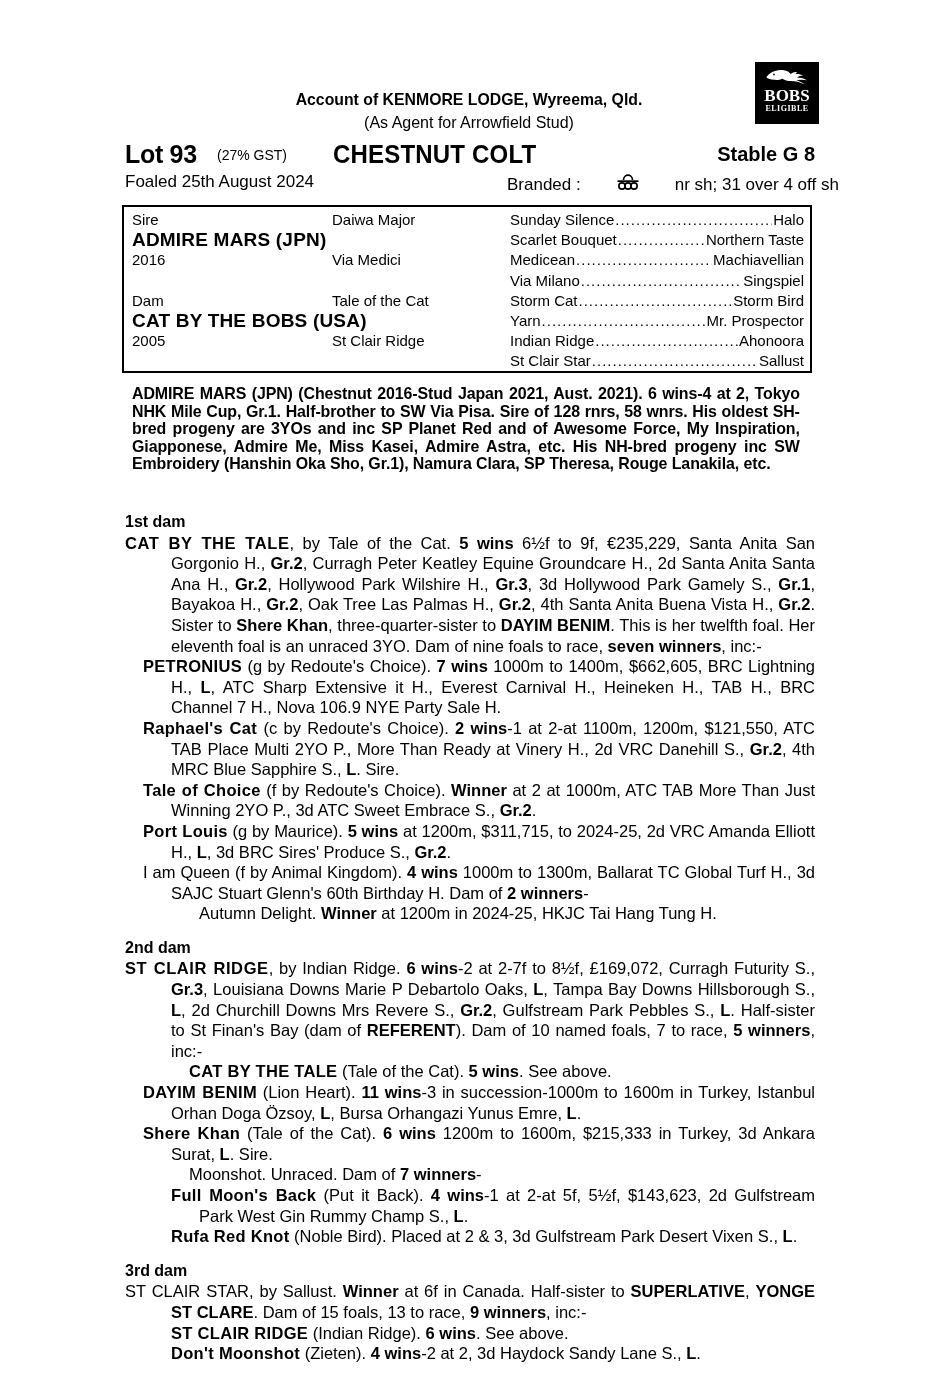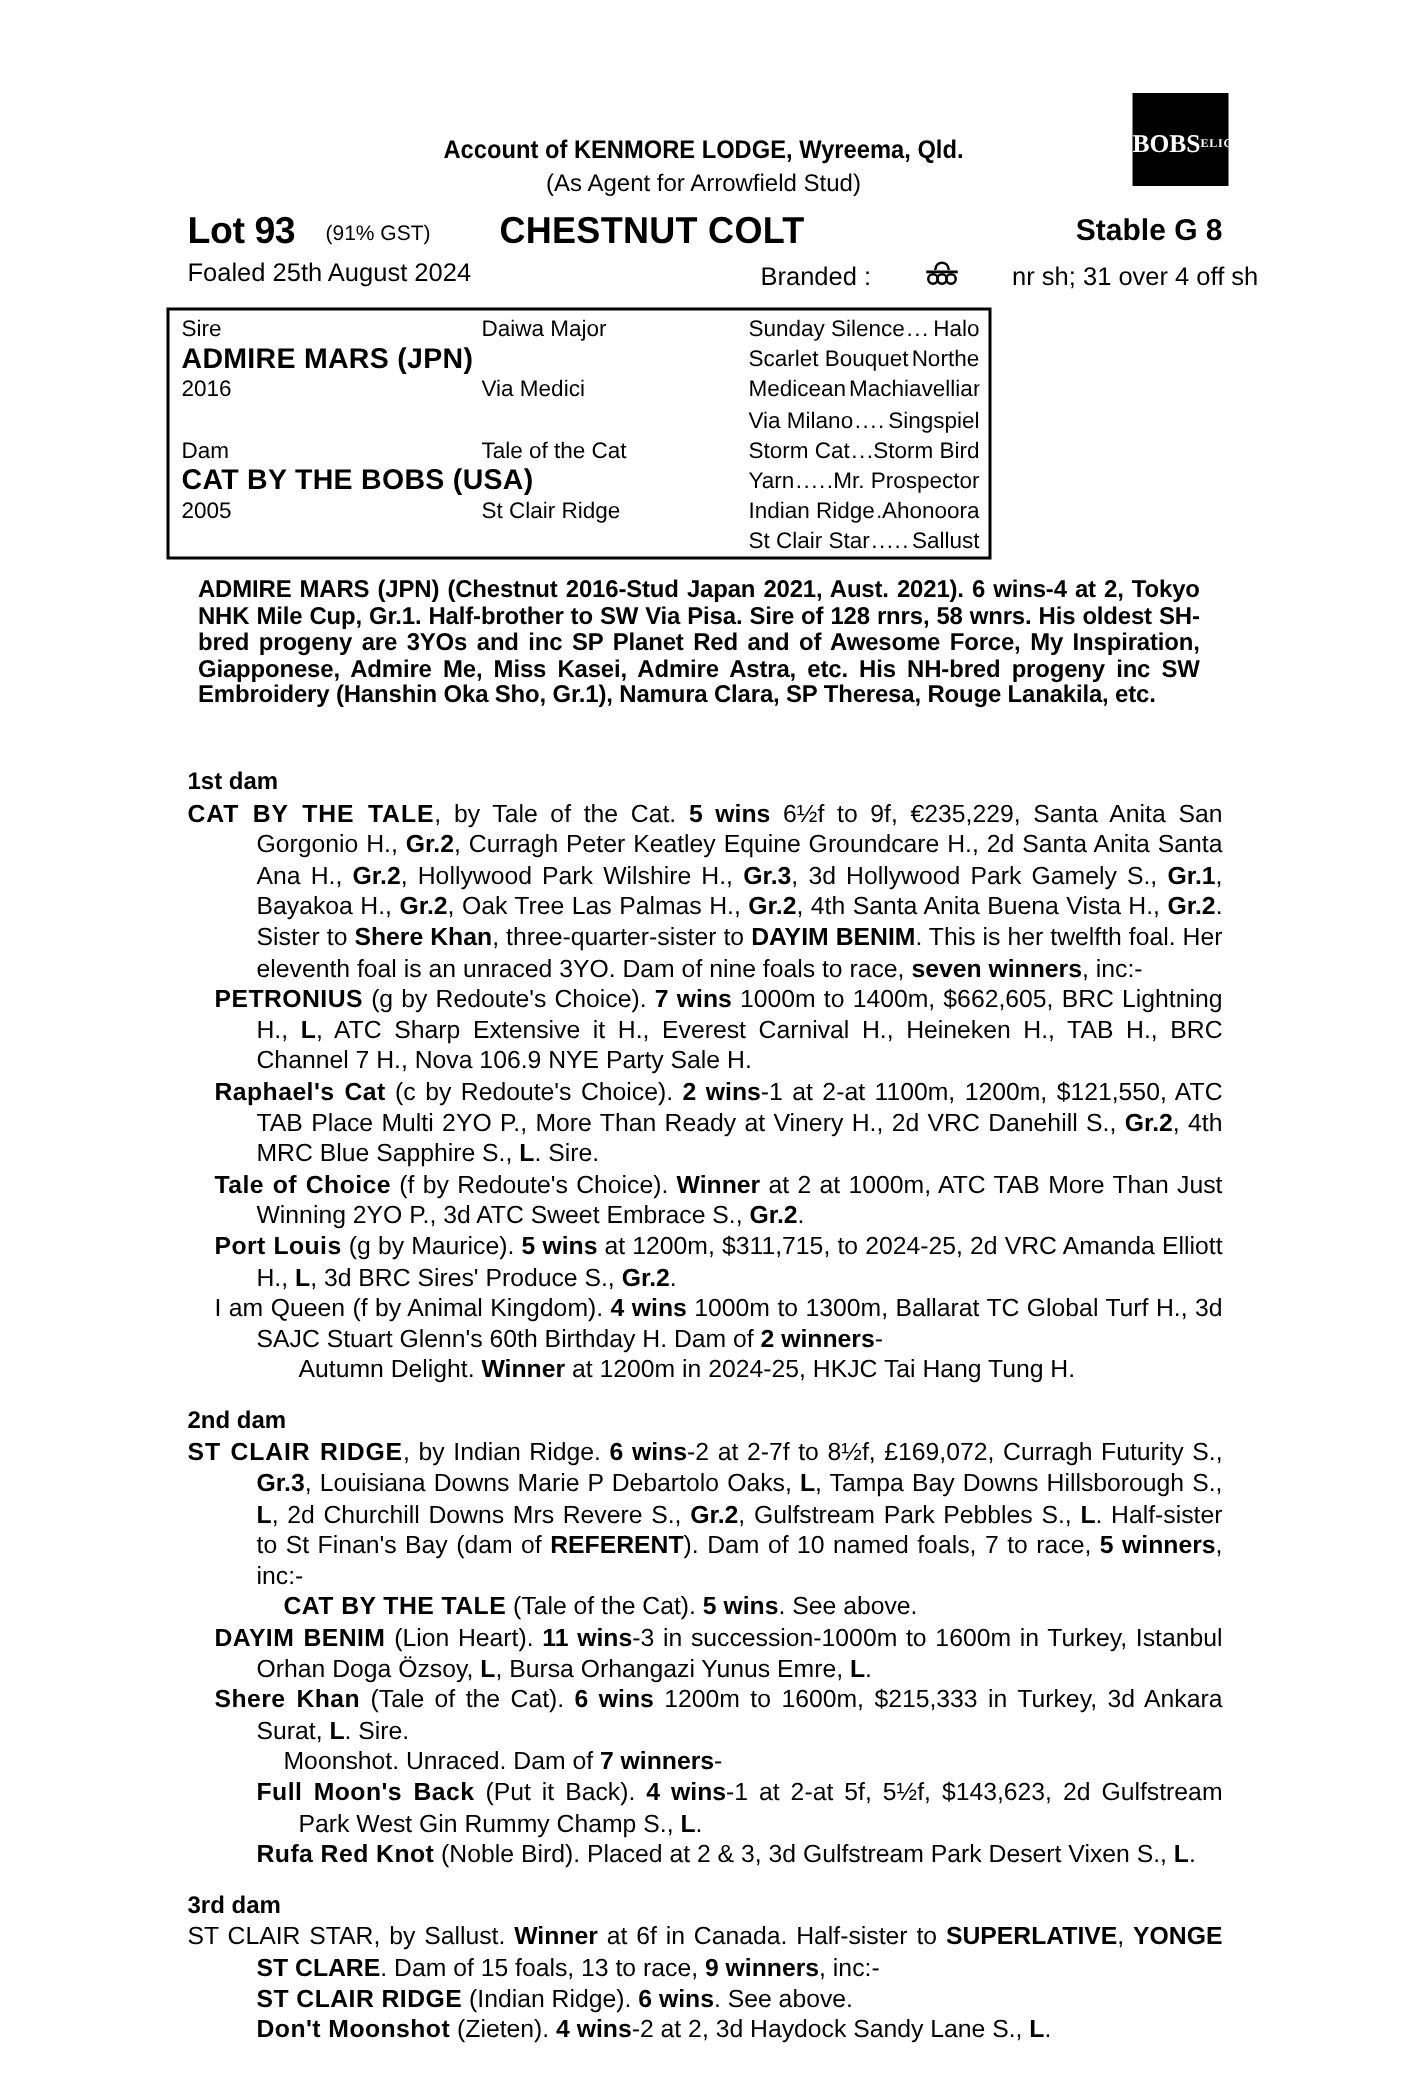--- a/index.html
+++ b/index.html
@@ -25,21 +25,21 @@
 
   
   .bobs-logo {
     position: absolute;
     left: 755px;
     top: 62px;
     width: 64px;
     height: 62px;
     background: #000000;
     display: flex;
-    flex-direction: row;
+    flex-direction: column;
     align-items: center;
     justify-content: flex-start;
     padding-top: 4px;
     box-sizing: border-box;
   }
   .bobs-horse {
     width: 46px;
     height: 20px;
     display: block;
   }
@@ -150,23 +150,23 @@
     width: 26px;
     height: 18px;
     position: relative;
     top: 2px;
     margin: 0 2px;
   }
 
   
   .ped-table {
     position: absolute;
-    left: 111px;
+    left: 122px;
     top: 205px;
-    width: 550px;
+    width: 690px;
     height: 168px;
     border: 2px solid #000000;
     box-sizing: border-box;
   }
   .ped-inner {
     position: relative;
     width: 100%;
     height: 100%;
     padding: 3px 6px 3px 8px;
     box-sizing: border-box;
@@ -270,21 +270,21 @@
     </svg>
     <div class="bobs-word">BOBS</div>
     <div class="bobs-sub">ELIGIBLE</div>
   </div>
 
   <div class="account-line">Account of KENMORE LODGE, Wyreema, Qld.</div>
   <div class="agent-line">(As Agent for Arrowfield Stud)</div>
 
   <div class="lot-row">
     <span class="lot-label">Lot 93</span>
-    <span class="gst-label">(91% GST)</span>
+    <span class="gst-label">(27% GST)</span>
     <span class="colour-sex">CHESTNUT COLT</span>
     <span class="stable-label">Stable G 8</span>
   </div>
 
   <div class="foaled-row">
     <span class="foaled-text">Foaled 25th August 2024</span>
     <span class="branded-wrap">
       <span>Branded :</span>
       <span class="brand-glyph">
         <svg viewBox="0 0 34 24" width="26" height="18">

